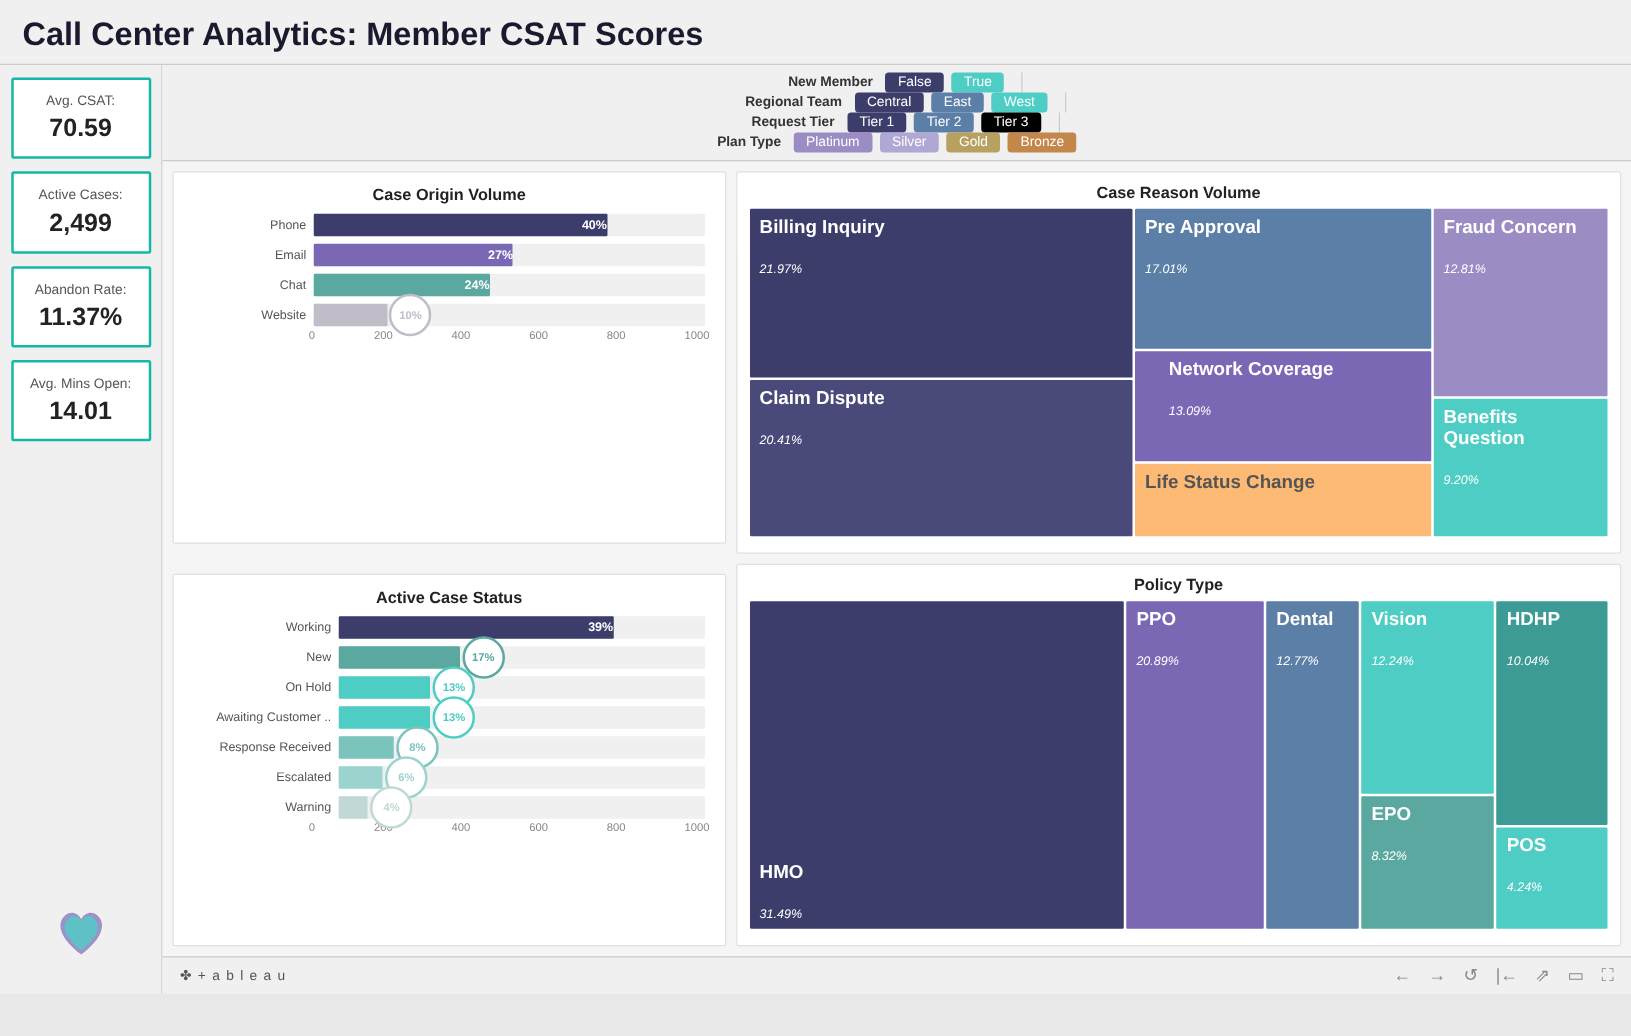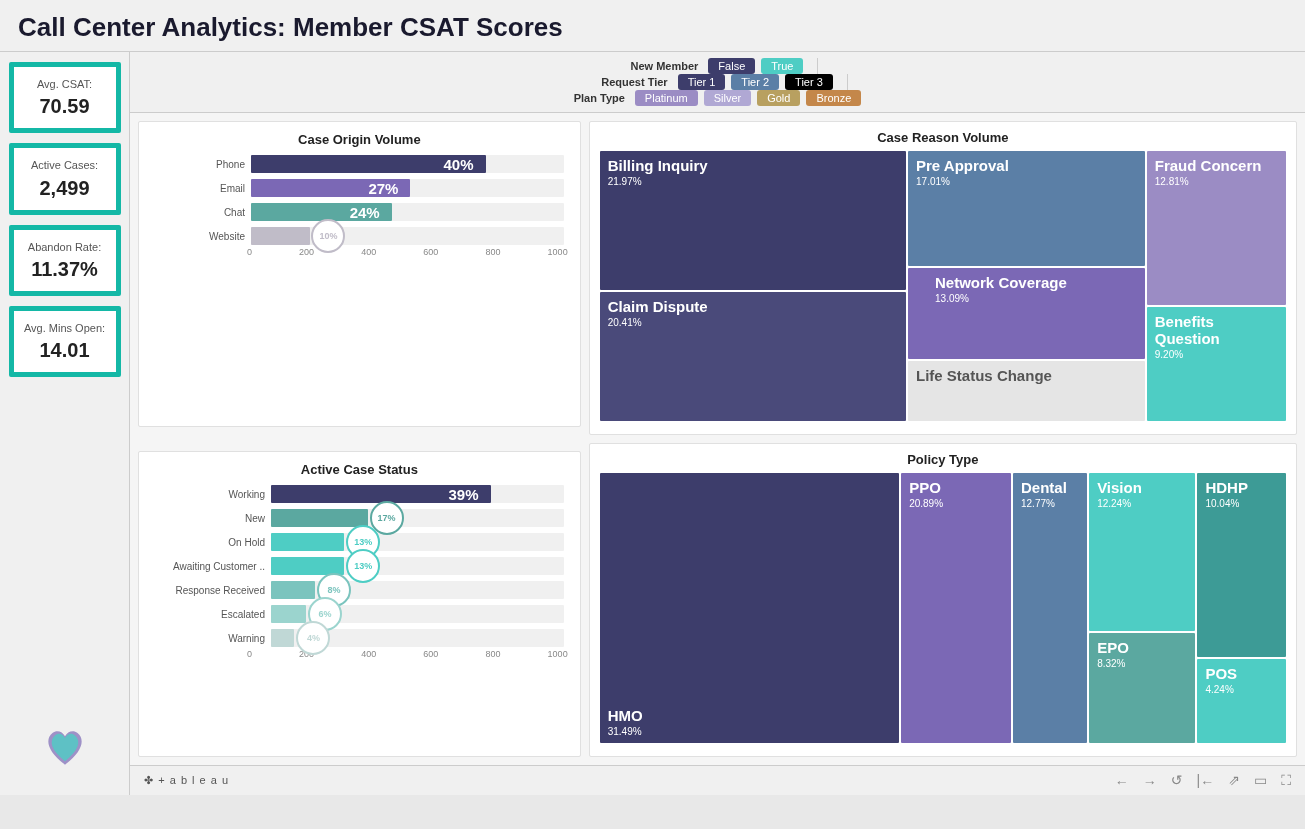--- a/index.html
+++ b/index.html
@@ -4,21 +4,21 @@
   <style>
     * { box-sizing: border-box; margin: 0; padding: 0; }
     body { font-family: 'Segoe UI', Arial, sans-serif; background: #e8e8e8; width: 1305px; height: 829px; overflow: hidden; }
 
     .main-title { font-size: 26px; font-weight: bold; color: #1a1a2e; padding: 12px 18px 8px; background: #f0f0f0; border-bottom: 1px solid #ccc; }
 
     .content-area { display: flex; height: calc(829px - 56px - 30px); }
 
     
     .sidebar { width: 130px; background: #f0f0f0; border-right: 1px solid #ccc; padding: 10px 8px; display: flex; flex-direction: column; gap: 10px; align-items: center; }
-    .stat-box { background: #fff; border: 5px solid #14b8a6; width: 112px; padding: 10px 8px; text-align: center; border-radius: 2px; }
+    .stat-box { background: #fff; border: 2px solid #14b8a6; width: 112px; padding: 10px 8px; text-align: center; border-radius: 2px; }
     .stat-label { font-size: 11px; color: #555; line-height: 1.3; }
     .stat-value { font-size: 20px; font-weight: bold; color: #222; margin-top: 4px; }
     .logo-box { margin-top: auto; padding: 8px; }
     .logo-heart { width: 50px; height: 50px; }
 
     
     .main-area { flex: 1; display: flex; flex-direction: column; background: #f5f5f5; }
 
     
     .filter-bar { display: flex; align-items: center; background: #f0f0f0; border-bottom: 1px solid #ccc; padding: 6px 10px; gap: 0; flex-direction: column; }
@@ -43,29 +43,29 @@
     .chart-box { background: #fff; border: 1px solid #e0e0e0; border-radius: 2px; padding: 10px 12px; flex: 1; }
     .chart-title { font-size: 13px; font-weight: bold; color: #222; text-align: center; margin-bottom: 8px; }
 
     
     .bar-chart { display: flex; flex-direction: column; gap: 6px; padding: 0 4px; }
     .bar-row { display: flex; align-items: center; gap: 6px; }
     .bar-label { font-size: 10px; color: #555; text-align: right; min-width: 90px; white-space: nowrap; overflow: hidden; text-overflow: ellipsis; }
     .bar-track { flex: 1; height: 18px; background: #f0f0f0; position: relative; border-radius: 1px; }
     .bar-fill { height: 100%; border-radius: 1px; position: relative; display: flex; align-items: center; justify-content: flex-end; }
     .bar-bubble { position: absolute; right: -18px; top: 50%; transform: translateY(-50%); background: #fff; border: 2px solid; border-radius: 50%; width: 34px; height: 34px; display: flex; align-items: center; justify-content: center; font-size: 9px; font-weight: bold; z-index: 2; }
-    .bar-bubble-inside { position: absolute; right: 12px; font-size: 15px; font-weight: bold; color: #fff; }
+    .bar-bubble-inside { position: absolute; right: 0; font-size: 10px; font-weight: bold; color: #fff; }
 
     .axis-labels { display: flex; justify-content: space-between; margin-left: 96px; font-size: 9px; color: #888; margin-top: 2px; }
 
     
     .treemap-box { background: #fff; border: 1px solid #e0e0e0; border-radius: 2px; padding: 8px 10px; flex: 1; }
     .treemap-title { font-size: 13px; font-weight: bold; color: #222; text-align: center; margin-bottom: 6px; }
     .treemap-cell-label { font-weight: bold; font-size: 15px; }
-    .treemap-cell-pct { font-size: 10px; margin-top: 2px; }
+    .treemap-cell-pct { font-size: 10px; margin-top: 20px; font-style: italic; }
 
     
     .footer { height: 30px; background: #f0f0f0; border-top: 1px solid #ccc; display: flex; align-items: center; justify-content: space-between; padding: 0 14px; }
     .footer-left { font-size: 11px; color: #555; letter-spacing: 1px; }
     .footer-right { display: flex; gap: 14px; color: #888; font-size: 14px; }
     .cr-cell { display: flex; flex-direction: column; padding: 6px 8px; color: #fff; overflow: hidden; border-radius: 1px; }
   </style>
 </head>
 <body>
 
@@ -98,20 +98,26 @@
     </div>
   </div>
 
   <div class="main-area">
 
     <div class="filter-bar">
       <div class="filter-group">
         <span class="filter-label">New Member</span>
         <span class="filter-pill pill-dark">False</span>
         <span class="filter-pill pill-teal">True</span>
+      </div>
+      <div class="filter-group">
+        <span class="filter-label">Regional Team</span>
+        <span class="filter-pill pill-dark">Central</span>
+        <span class="filter-pill pill-blue">East</span>
+        <span class="filter-pill pill-teal">West</span>
       </div>
       <div class="filter-group">
         <span class="filter-label">Request Tier</span>
         <span class="filter-pill pill-dark">Tier 1</span>
         <span class="filter-pill pill-blue">Tier 2</span>
         <span class="filter-pill pill-gray">Tier 3</span>
       </div>
       <div class="filter-group">
         <span class="filter-label">Plan Type</span>
         <span class="filter-pill pill-light-purple">Platinum</span>
@@ -272,21 +278,21 @@
 
             <div style="display:flex;flex-direction:column;gap:2px;flex:1.7;">
               <div class="cr-cell" style="background:#5b7fa6;flex:1.3;">
                 <span class="treemap-cell-label">Pre Approval</span>
                 <span class="treemap-cell-pct">17.01%</span>
               </div>
               <div class="cr-cell" style="background:#7b68b5;flex:1;padding-left:27px;">
                 <span class="treemap-cell-label">Network Coverage</span>
                 <span class="treemap-cell-pct">13.09%</span>
               </div>
-              <div class="cr-cell" style="background:#e5e5e5;flex:0.6;color:#555;">
+              <div class="cr-cell" style="background:#fdba74;flex:0.6;color:#555;">
                 <span class="treemap-cell-label">Life Status Change</span>
               </div>
             </div>
 
             <div style="display:flex;flex-direction:column;gap:2px;flex:1;">
               <div class="cr-cell" style="background:#9b8cc4;flex:1.4;">
                 <span class="treemap-cell-label">Fraud Concern</span>
                 <span class="treemap-cell-pct">12.81%</span>
               </div>
               <div class="cr-cell" style="background:#4ecdc4;flex:1;">

